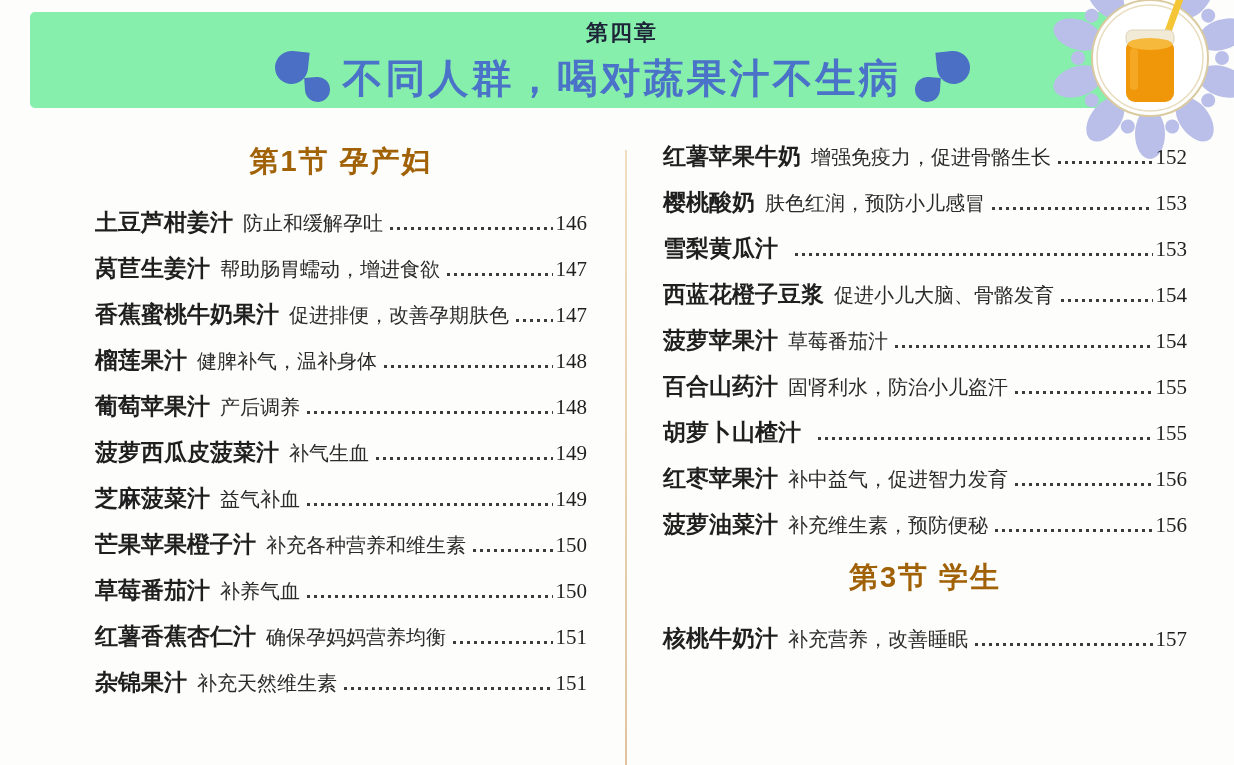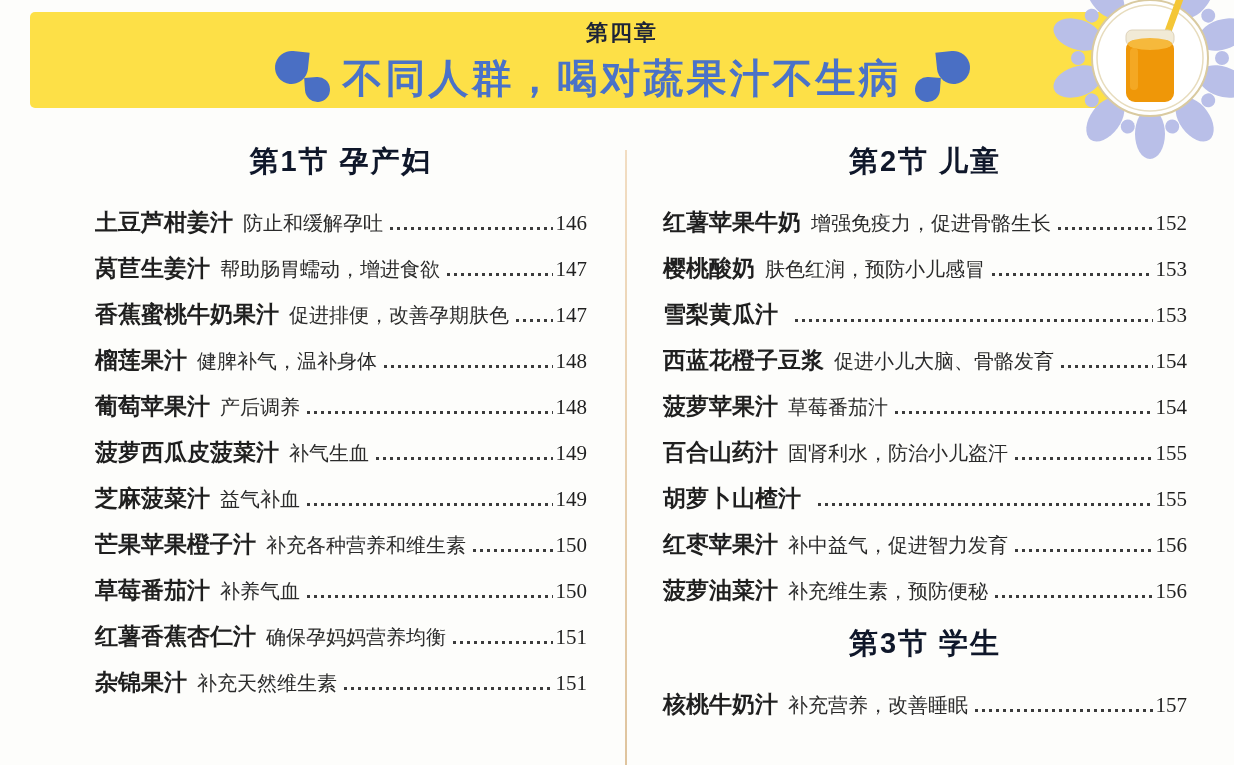--- a/index.html
+++ b/index.html
@@ -5,21 +5,21 @@
   html,body{margin:0;padding:0;}
   body{
     width:1234px;height:765px;position:relative;overflow:hidden;
     background:#fdfdfb;
     font-family:"Liberation Serif",serif;
   }
 
   
   .band{
     position:absolute;left:30px;top:12px;width:1114px;height:96px;
-    background:#fde047;border-radius:5px;
+    background:#86efac;border-radius:5px;
     box-sizing:border-box;padding-top:6px;padding-left:70px;
   }
   .chapter-label{
     text-align:center;
     font-family:"Liberation Sans",sans-serif;
     font-weight:700;font-size:22px;color:#1d2438;letter-spacing:2px;
   }
   .title-row{
     display:flex;align-items:center;justify-content:center;gap:8px;margin-top:1px;text-align:center;
   }
@@ -43,21 +43,21 @@
   }
 
   
   .col{position:absolute;top:142px;}
   .col-left{left:95px;width:492px;}
   .col-right{left:663px;width:524px;}
   section + section{margin-top:18px;}
   .section-title{
     margin:0 0 26px 0;text-align:center;
     font-family:"Liberation Sans",sans-serif;
-    font-weight:700;font-size:29px;color:#0f172a;letter-spacing:2px;
+    font-weight:700;font-size:29px;color:#a16207;letter-spacing:2px;
   }
 
   .toc-row{display:flex;align-items:center;margin-bottom:16px;line-height:30px;white-space:nowrap;}
   .name{font-size:23px;font-weight:600;color:#1f1f1f;margin-right:10px;flex:0 0 auto;}
   .desc{font-size:20px;color:#2b2b2b;flex:0 0 auto;}
   .leader{
     flex:1 1 auto;min-width:12px;height:9px;align-self:flex-end;
     margin:0 3px 5px 5px;
     background-image:radial-gradient(circle,#3c3c3c 1.5px,rgba(0,0,0,0) 1.8px);
     background-size:7px 9px;background-repeat:repeat-x;background-position:left bottom;
@@ -203,21 +203,20 @@
     <span class="desc">补充天然维生素</span>
     <span class="leader"></span>
     <span class="pagenum">151</span>
   </div>
 </div>
     </section>
   </div>
 
   <div class="col col-right">
     <section>
-      <h2 class="section-title">第2节 儿童</h2>
       <div class="entries">
   <div class="toc-row">
     <span class="name">红薯苹果牛奶</span>
     <span class="desc">增强免疫力，促进骨骼生长</span>
     <span class="leader"></span>
     <span class="pagenum">152</span>
   </div>
 
   <div class="toc-row">
     <span class="name">樱桃酸奶</span>

